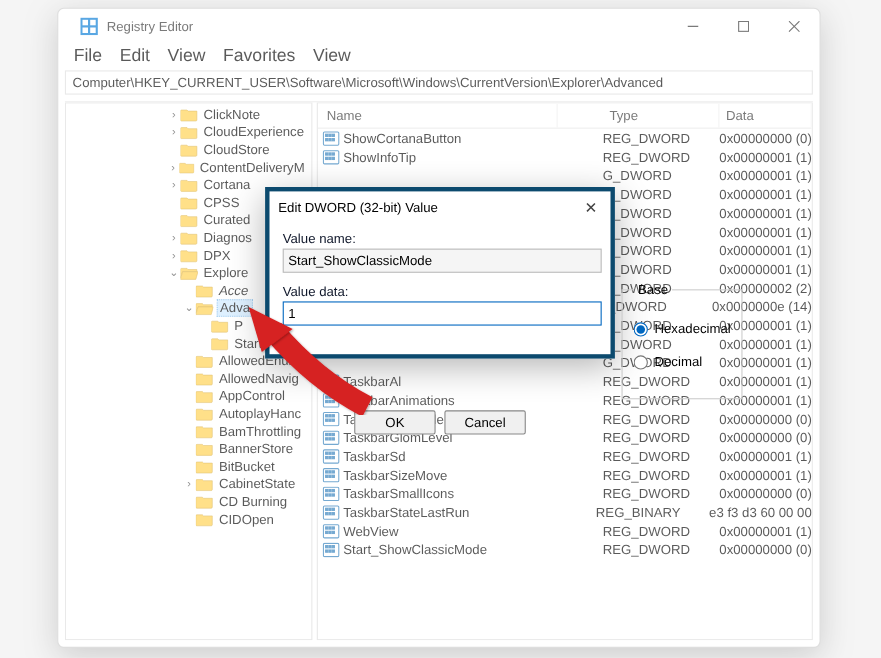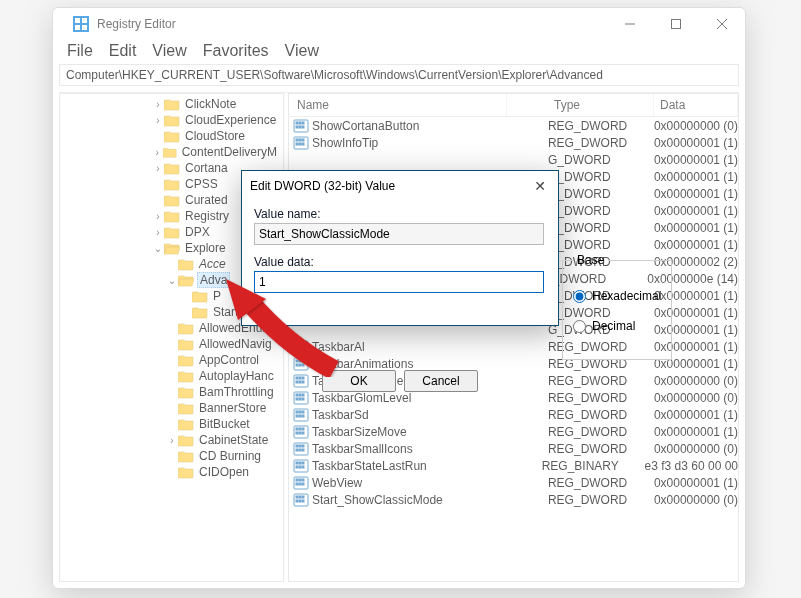--- a/index.html
+++ b/index.html
@@ -23,21 +23,21 @@
 .tree-node.selected .label { background: #cde8ff; border: 1px dotted #7ab7e8; padding: 0 2px; }
 .tree-node .label { padding: 0 2px; }
 .listhdr { display: flex; border-bottom: 1px solid #e5e5e5; font-size: 12px; color: #333; position: sticky; top: 0; background: #fff; }
 .listhdr div { padding: 4px 6px; border-right: 1px solid #eee; }
 .listrow { display: flex; align-items: center; height: 17px; }
 .listrow .icon { width: 16px; height: 14px; margin: 0 3px 0 4px; flex-shrink: 0; }
 .col-name { width: 218px; display: flex; align-items: center; overflow: hidden; }
 .col-type { width: 106px; margin-left: 41px; }
 .col-data { flex: 1; white-space: nowrap; }
 .overlay { position: absolute; left: 0; top: 0; width: 801px; height: 598px; background: rgba(255,255,255,0.35); pointer-events: none; }
-.dialog { position: absolute; left: 241px; top: 170px; width: 318px; height: 156px; background: #fff; border: 1px solid #0c4a6e; box-shadow: 0 8px 30px rgba(0,0,0,0.3); font-size: 12px; }
+.dialog { position: absolute; left: 241px; top: 170px; width: 318px; height: 156px; background: #fff; border: 4px solid #0c4a6e; box-shadow: 0 8px 30px rgba(0,0,0,0.3); font-size: 12px; }
 .dialog .dtitle { height: 30px; display: flex; align-items: center; padding: 0 8px; }
 .dialog .dtitle .t { flex: 1; }
 .dialog .close { font-size: 14px; color: #444; padding: 0 4px; cursor: default; }
 .dialog .body { padding: 4px 12px; }
 .dialog .lbl { margin-top: 2px; margin-bottom: 2px; color: #0f172a; }
 .dialog .txt, .dialog .txtro { width: 290px; height: 22px; border: 1px solid #888; padding: 2px 4px; font-size: 12px; }
 .dialog .txtro { background: #f5f5f5; border-color: #bbb; }
 .dialog .row2 { display: flex; margin-top: 8px; gap: 18px; }
 .dialog .col { flex: 1; }
 .dialog .txt { border-color: #0067c0; outline: none; }
@@ -140,21 +140,21 @@
           <svg class="folder" viewBox="0 0 16 14">
             <path class="folder-svg" d="M1 3h5l1 1h8v8a1 1 0 0 1-1 1H1a1 1 0 0 1-1-1V4a1 1 0 0 1 1-1z"></path>
           </svg>
           <span class="label">Curated</span>
         </div>
         <div class="tree-node" style="padding-left: 92px;">
           <span class="chev">›</span>
           <svg class="folder" viewBox="0 0 16 14">
             <path class="folder-svg" d="M1 3h5l1 1h8v8a1 1 0 0 1-1 1H1a1 1 0 0 1-1-1V4a1 1 0 0 1 1-1z"></path>
           </svg>
-          <span class="label">Registry</span>
+          <span class="label">Diagnos</span>
         </div>
         <div class="tree-node" style="padding-left: 92px;">
           <span class="chev">›</span>
           <svg class="folder" viewBox="0 0 16 14">
             <path class="folder-svg" d="M1 3h5l1 1h8v8a1 1 0 0 1-1 1H1a1 1 0 0 1-1-1V4a1 1 0 0 1 1-1z"></path>
           </svg>
           <span class="label">DPX</span>
         </div>
         <div class="tree-node" style="padding-left: 92px;">
           <span class="chev">⌄</span>

